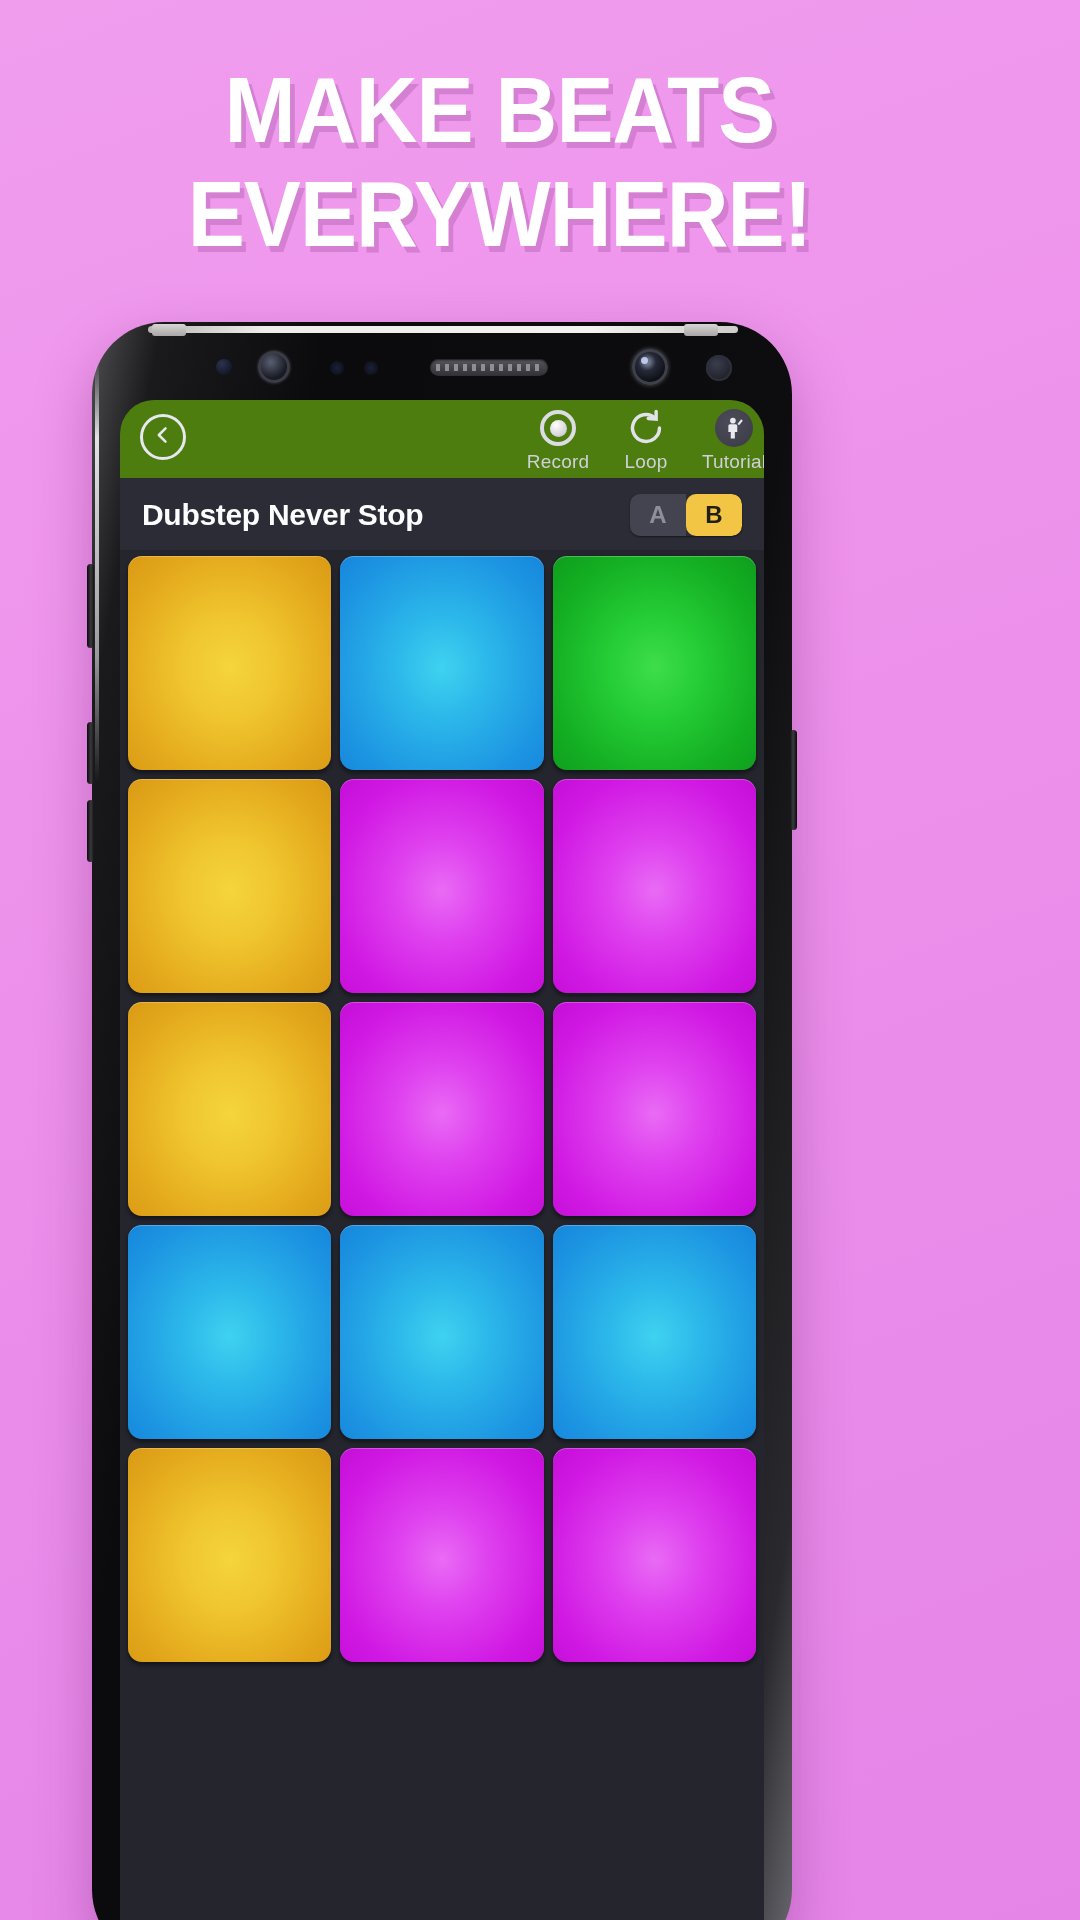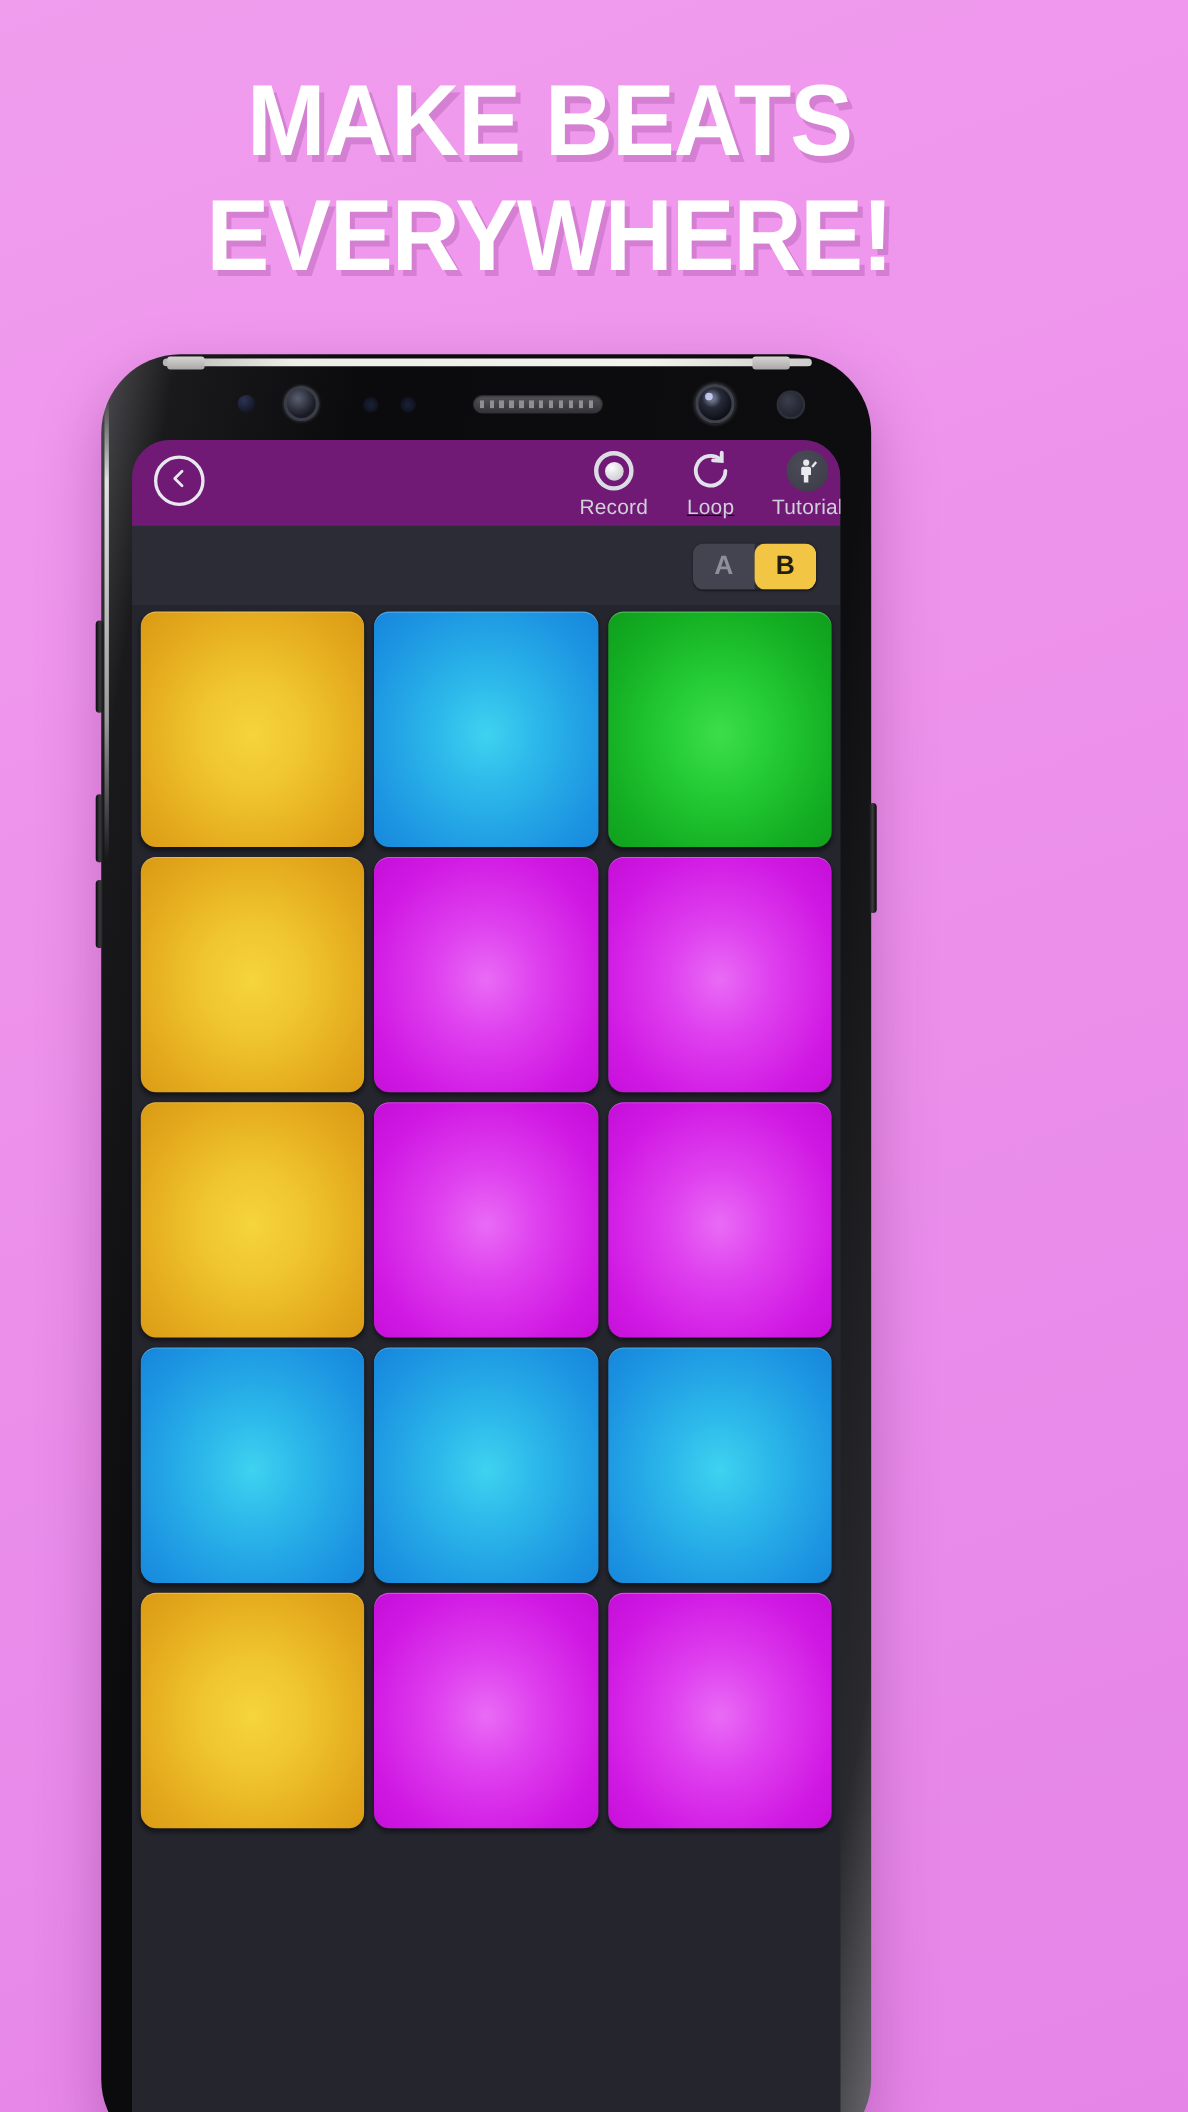--- a/index.html
+++ b/index.html
@@ -104,33 +104,33 @@
   #screen {
     position:absolute; left:28px; top:78px; width:644px; height:1545px;
     background:#2b2c36;
     border-radius:34px 34px 0 0;
     overflow:hidden;
   }
 
   
   #toolbar {
     position:absolute; left:0; top:0; width:644px; height:78px;
-    background:#701a75;
+    background:#4d7c0f;
   }
   #back-button {
     position:absolute; left:20px; top:14px; width:46px; height:46px;
     border-radius:50%; border:3px solid #e8e8ef;
     display:flex; align-items:center; justify-content:center;
   }
   #back-button svg { width:20px; height:20px; }
   .tool-item {
     position:absolute; top:8px; width:96px; text-align:center;
   }
   #tool-record { left:390px; }
-  #tool-loop   { left:478px;text-decoration:underline; }
+  #tool-loop   { left:478px; }
   #tool-tutorial { left:566px; }
   .tool-ico { height:40px; display:flex; align-items:center; justify-content:center; }
   .tool-label {
     font-size:19px; color:#cfd0d8; margin-top:3px; letter-spacing:.2px;
   }
   .rec-outer {
     width:36px; height:36px; border-radius:50%;
     border:4px solid #dcdce4; display:flex; align-items:center; justify-content:center;
   }
   .rec-inner { width:17px; height:17px; border-radius:50%;
@@ -257,20 +257,21 @@
               <path d="M8.2 8.6h5.2c.9 0 1.6.7 1.6 1.6v5.4h-2.2v6.2H9.0v-6.2H6.8v-5.4c0-.9.6-1.6 1.4-1.6z"></path>
               <path d="M15.2 8.2l3.4-4.2 1.5 1.2-3.4 4.2z"></path>
             </svg>
           </div>
         </div>
         <div class="tool-label">Tutorial</div>
       </div>
     </div>
 
     <div id="title-row">
+      <div id="song-title">Dubstep Never Stop</div>
       <div id="ab-toggle">
         <div class="ab-seg inactive">A</div>
         <div class="ab-seg active">B</div>
       </div>
     </div>
 
     <div id="pad-grid">
         <div class="pad gold"></div>
         <div class="pad blue"></div>
         <div class="pad green"></div>

